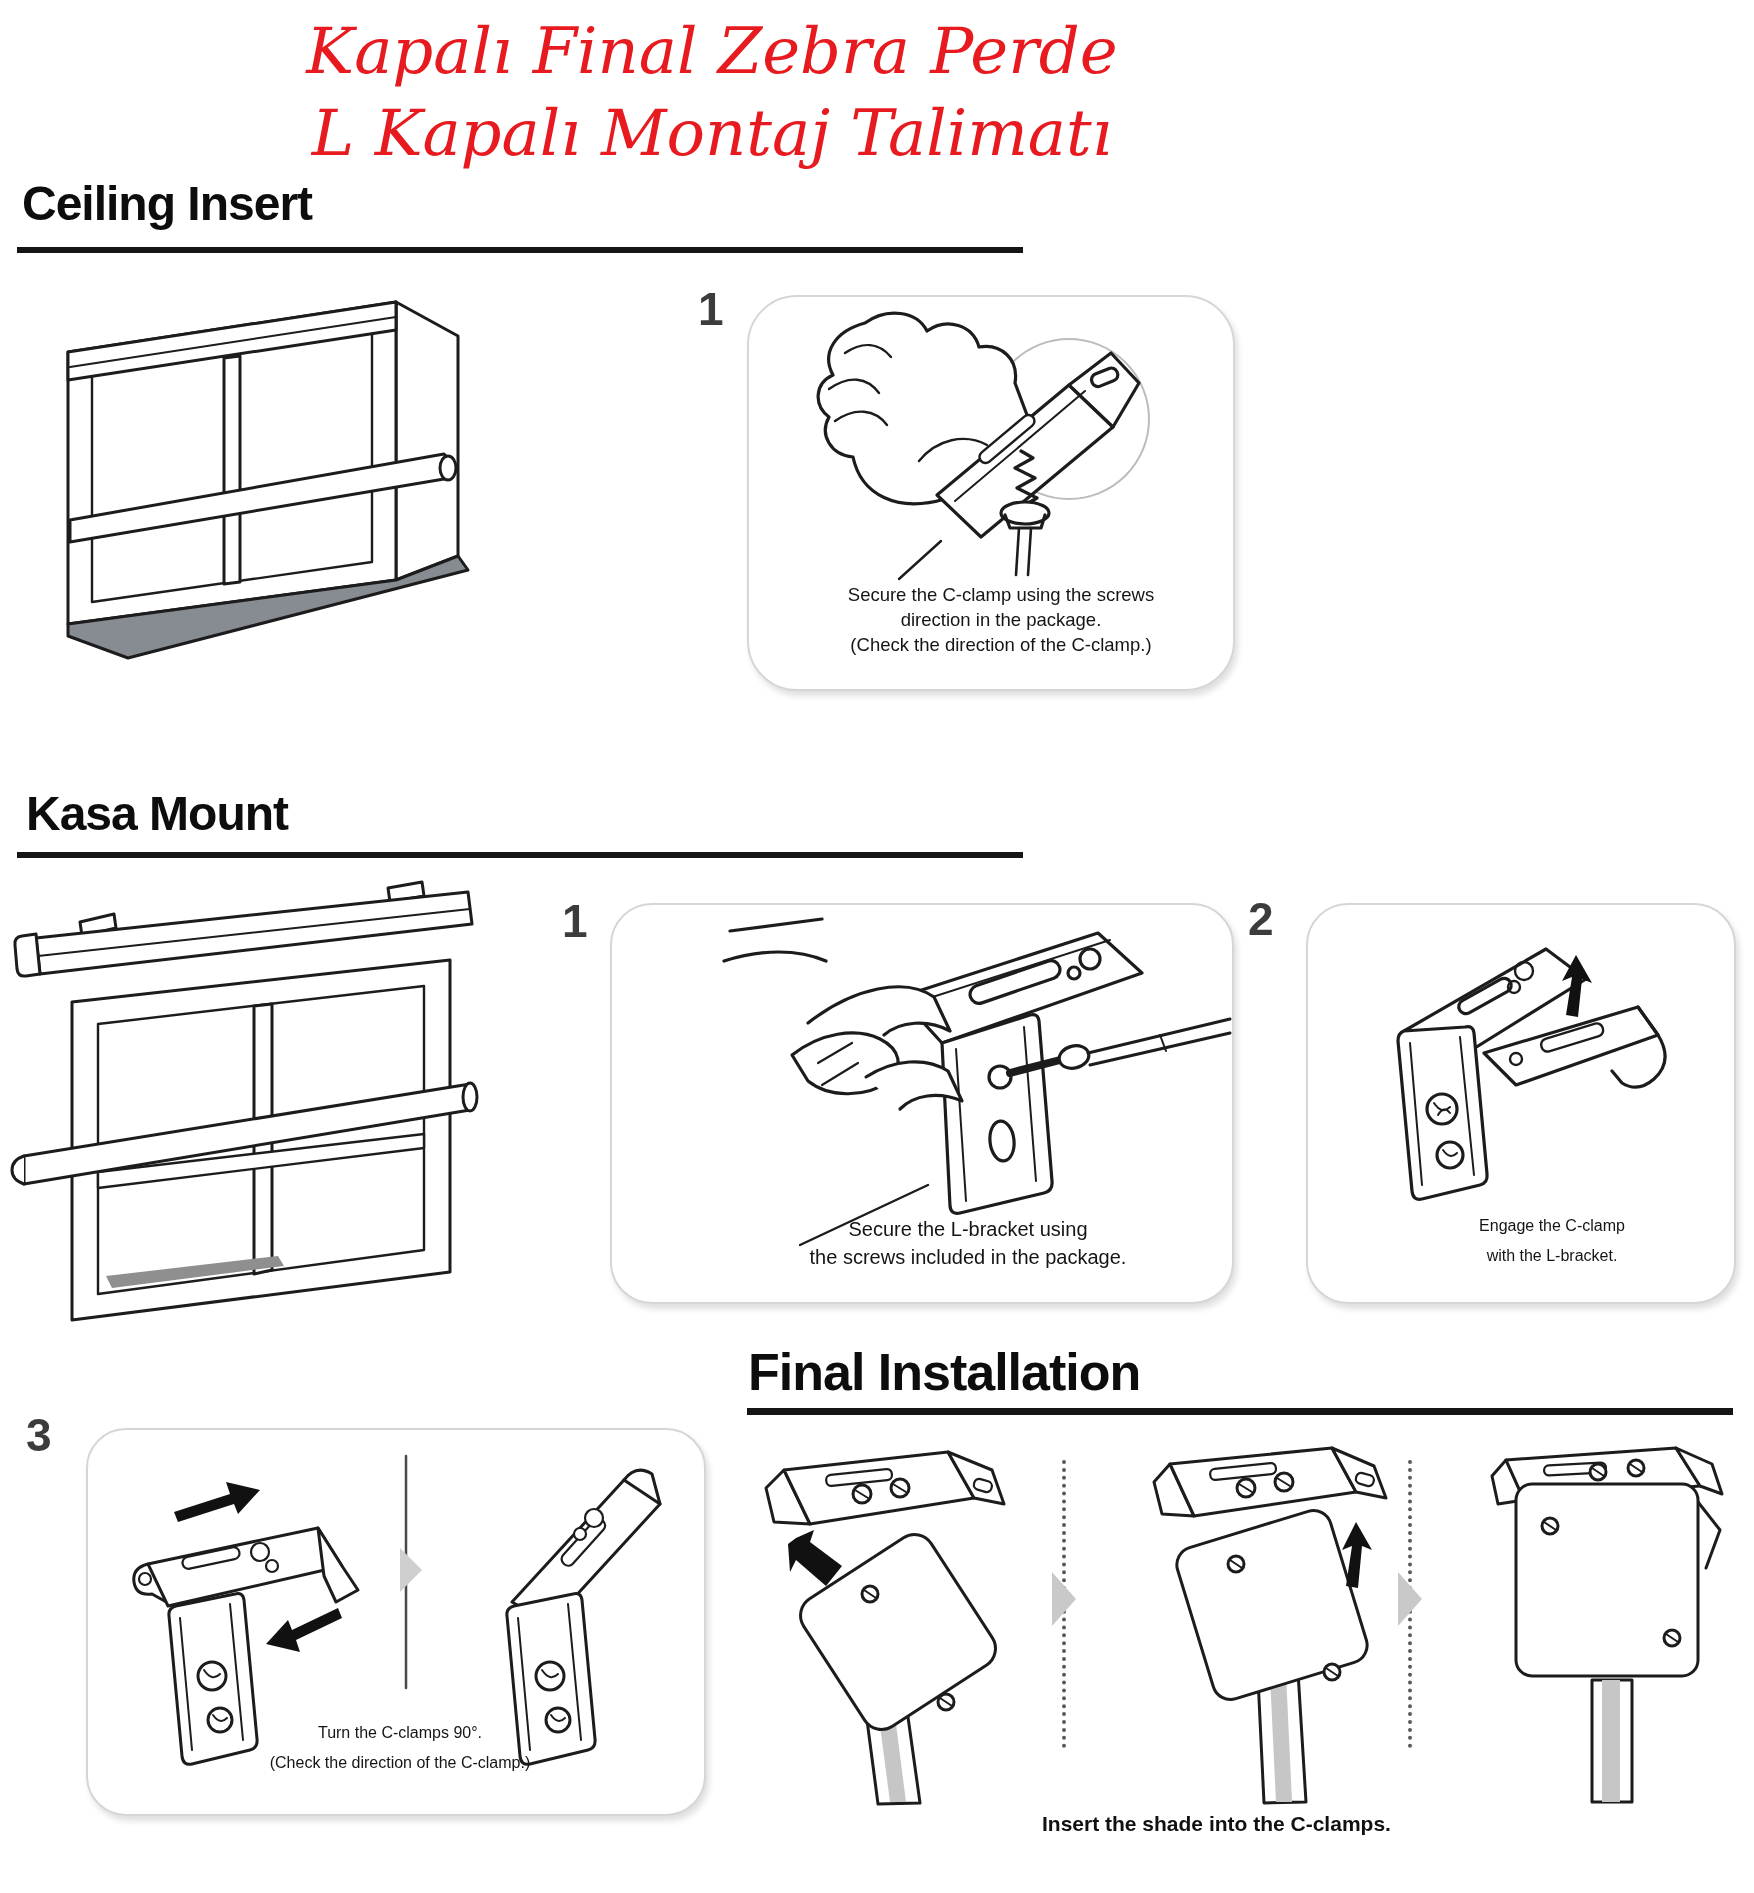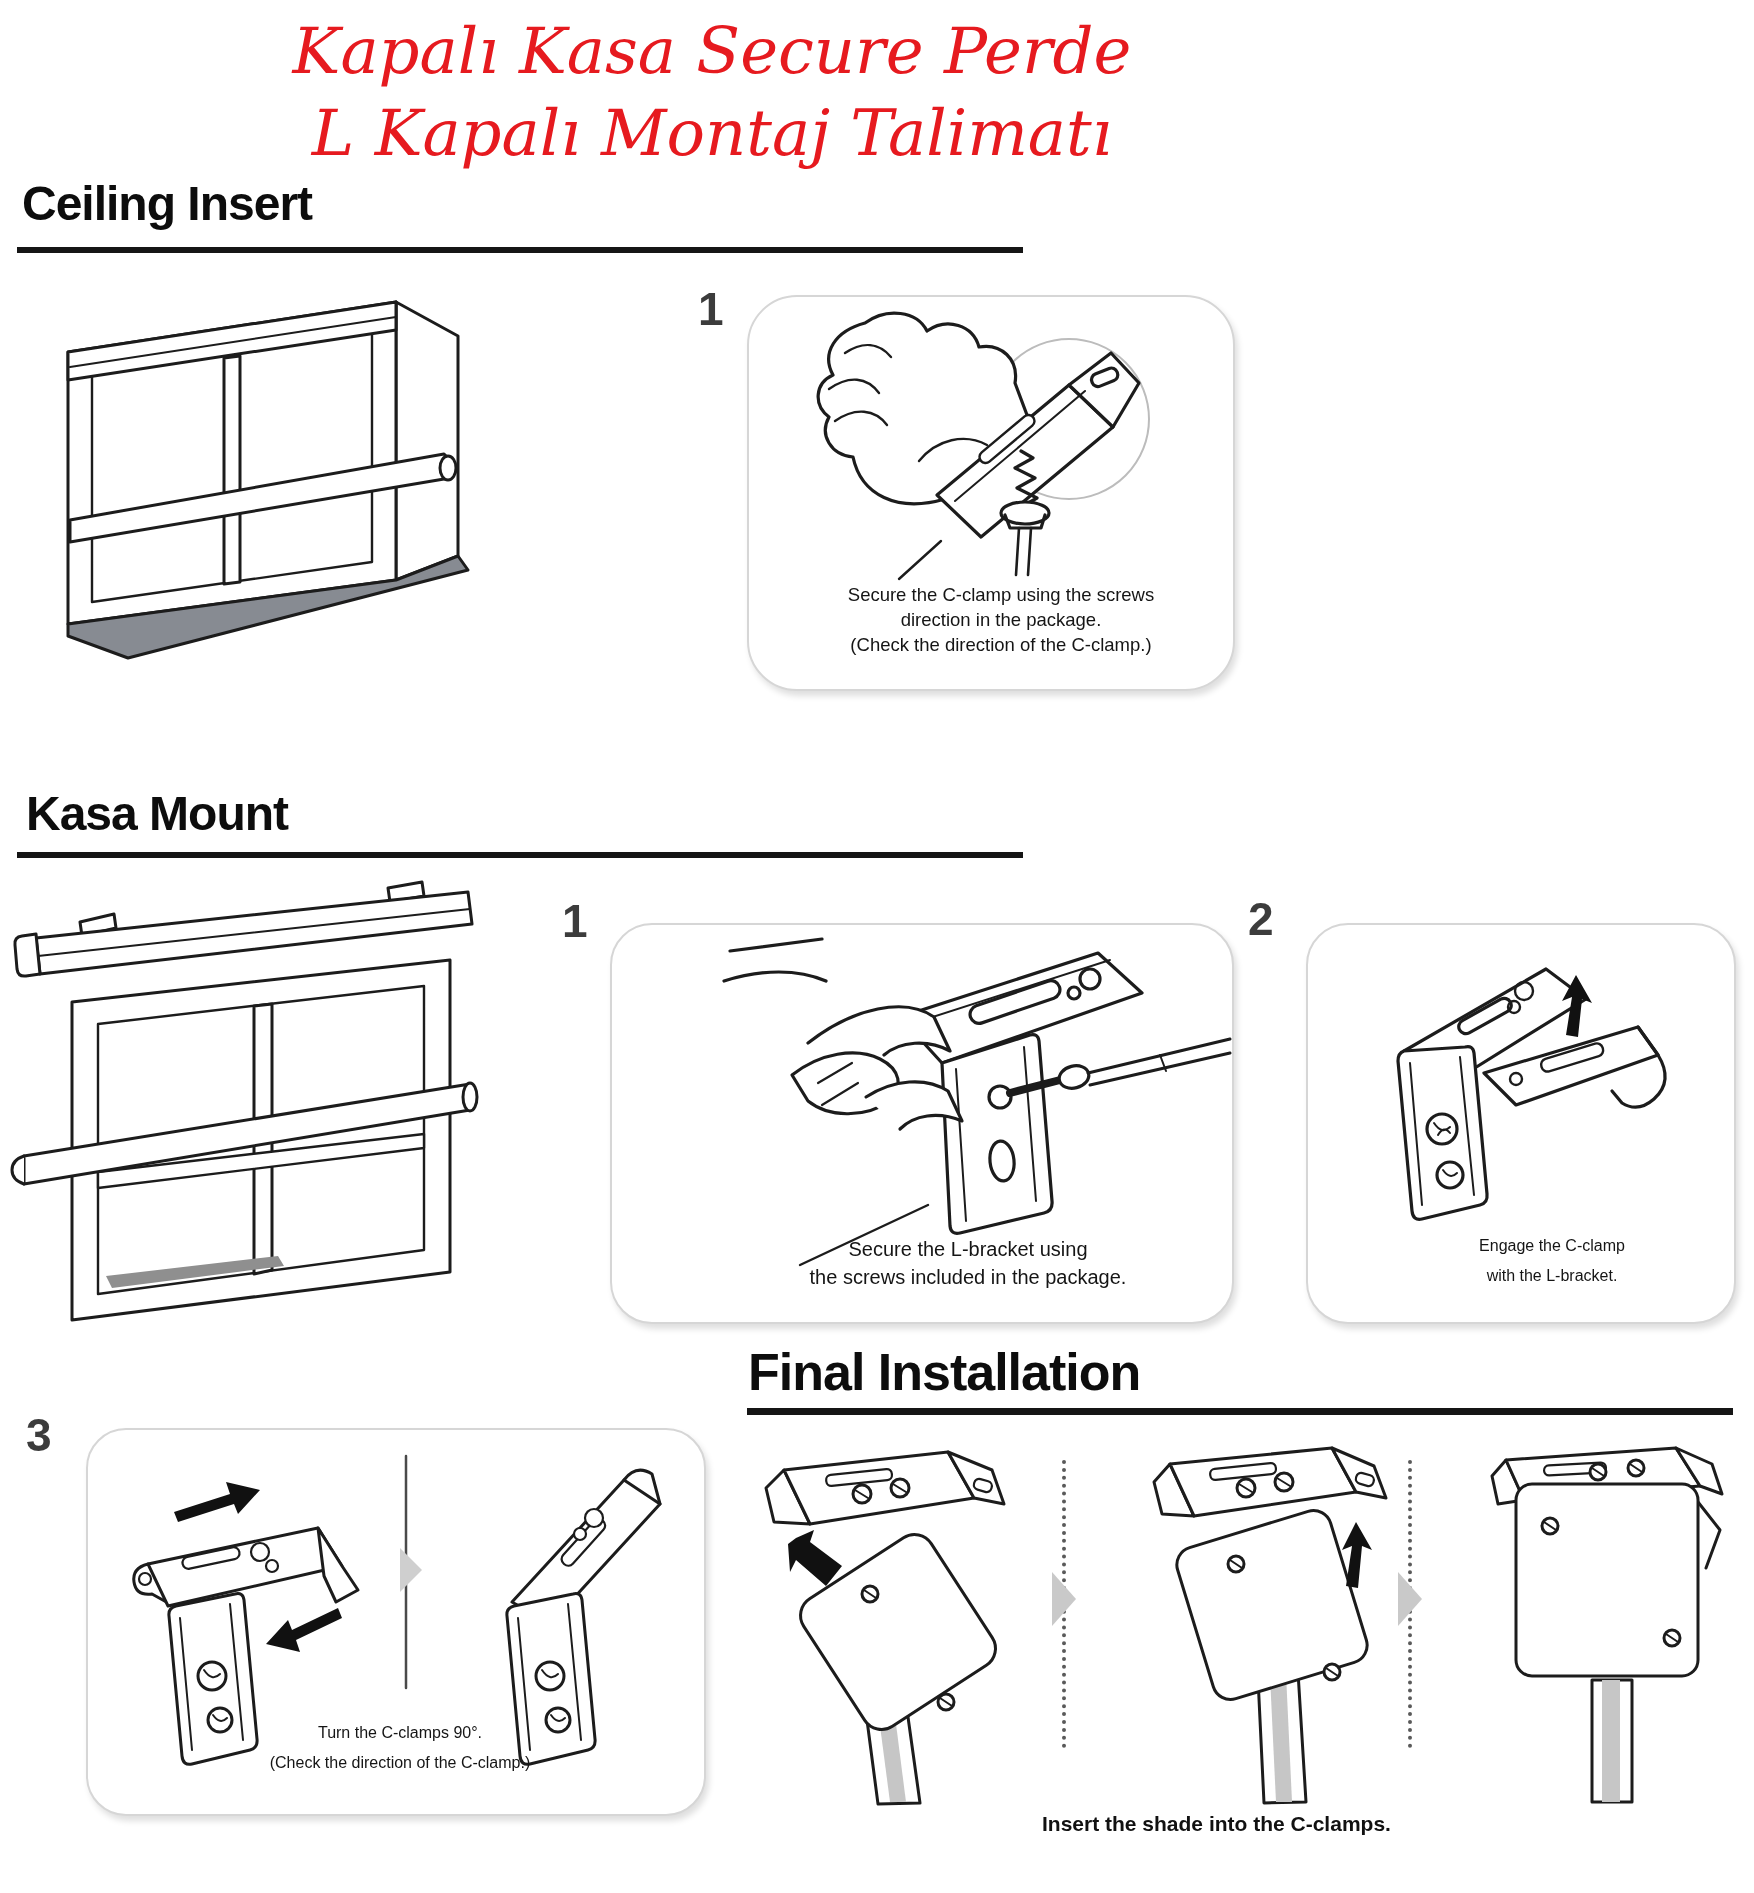--- a/index.html
+++ b/index.html
@@ -8,38 +8,38 @@
   .abs{position:absolute;}
   .title{left:0;top:10px;width:1424px;text-align:center;
          font-family:"DejaVu Serif",serif;font-style:italic;font-weight:500;
          font-size:64px;line-height:82px;color:#e61a1f;}
   .section-heading{font-weight:700;font-size:48px;line-height:1;color:#0d0d0d;
                    letter-spacing:-1px;}
   .rule{background:#151515;}
   .step-num{font-weight:700;font-size:46px;color:#3c3c3c;line-height:1;}
   .step-box{background:#fff;border:2.5px solid #d6d6d6;
             box-shadow:3px 5px 6px rgba(0,0,0,0.13);text-align:center;}
-  .r50{border-radius:50px;} .r42{border-radius:42px;margin-top:20px;} .r40{border-radius:40px;}
+  .r50{border-radius:50px;} .r42{border-radius:42px;} .r40{border-radius:40px;}
   .caption{color:#151515;}
   .cap-sm{font-size:18.5px;line-height:25px;}
   .cap-md{font-size:20px;line-height:28px;}
   .cap-lg{font-size:16px;line-height:30px;}
   .final-caption{font-size:21px;font-weight:600;color:#111;}
   .dotline{border-left:4px dotted #5a5a5a;width:0;}
   .chev{width:0;height:0;border-top:27px solid transparent;border-bottom:27px solid transparent;
         border-left:24px solid #c9c9c9;}
   svg{display:block;overflow:visible;}
 </style>
 </head>
 <body>
 
 <div class="page">
 
   <div class="abs title">
-    <div>Kapalı Kasa Secure Perde</div>
+    <div>Kapalı Final Zebra Perde</div>
     <div>L Kapalı Montaj Talimatı</div>
   </div>
 
   <div class="abs section-heading" style="left:22px;top:180px;">Ceiling Insert</div>
   <div class="abs rule" style="left:17px;top:247px;width:1006px;height:6px;"></div>
 
   <svg class="abs" style="left:52px;top:268px;" width="420" height="392" viewBox="0 0 420 392">
     <g fill="#fff" stroke="#1c1c1c" stroke-width="3" stroke-linejoin="round" stroke-linecap="round">
       <polygon points="344,34 406,68 406,288 344,312"></polygon>
       <polygon points="16,84 344,34 344,312 16,356"></polygon>

